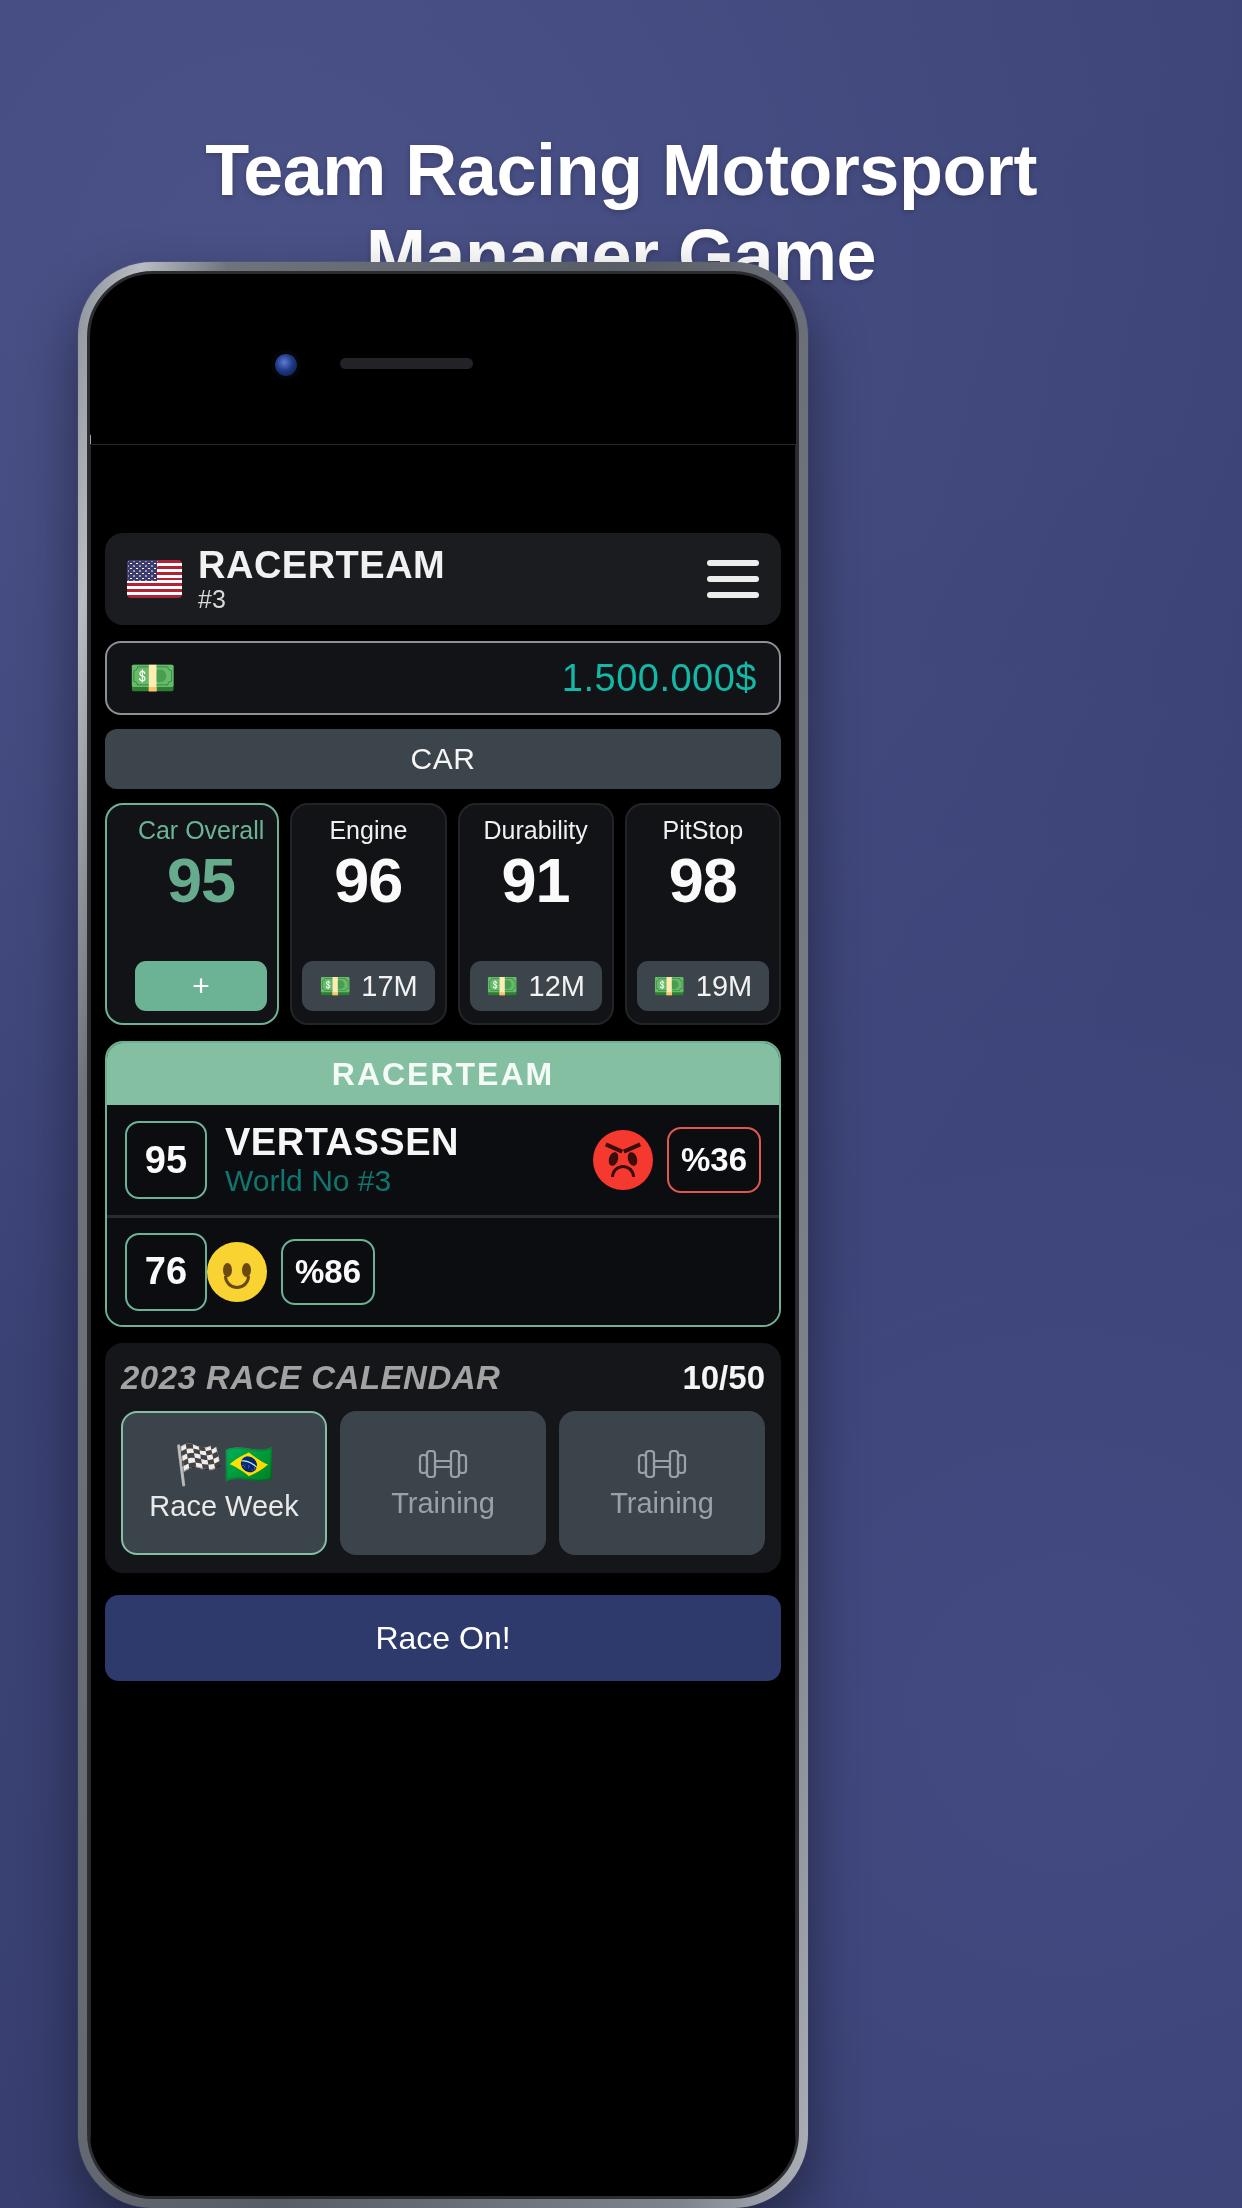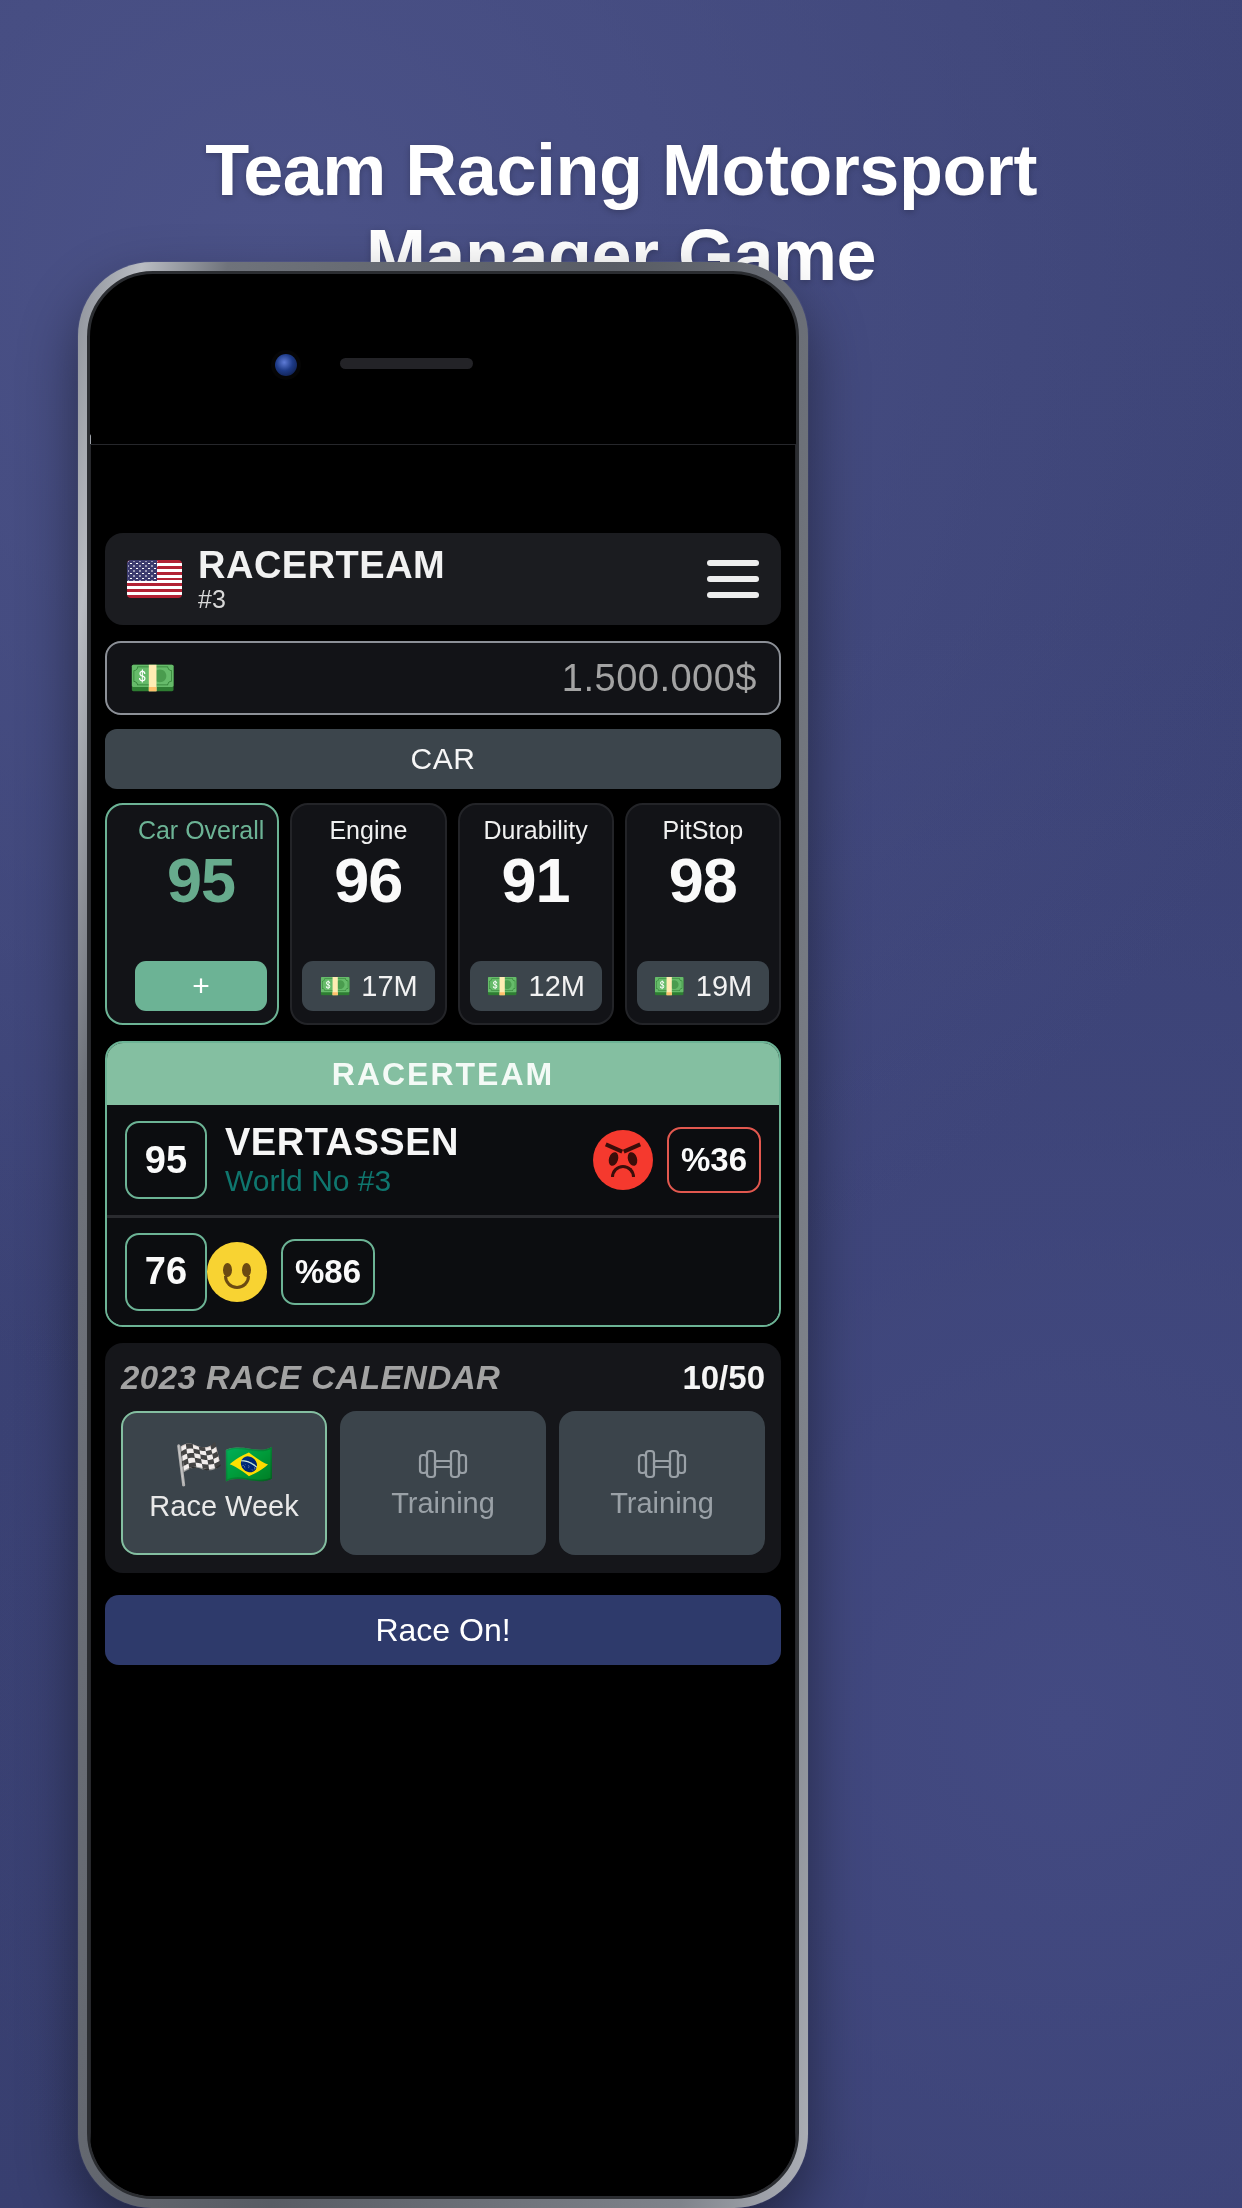--- a/index.html
+++ b/index.html
@@ -103,21 +103,21 @@
                justify-content:space-between; flex:none; }
   .hamburger span { display:block; height:6px; border-radius:3px; background:#ededed; }
 
   
   .money-bar {
     margin-top:16px; height:74px; border-radius:16px;
     background:#121317; border:2px solid #8c9097;
     display:flex; align-items:center; padding:0 22px;
   }
   .money-emoji { font-size:38px; line-height:1; }
-  .money-val { margin-left:auto; color:#a3a3a3; font-size:38px; font-weight:400; letter-spacing:.5px; }
+  .money-val { margin-left:auto; color:#14b8a6; font-size:38px; font-weight:400; letter-spacing:.5px; }
 
   
   .car-tab {
     margin-top:14px; height:60px; border-radius:12px;
     background:#3c454c; display:flex; align-items:center; justify-content:center;
     color:#f6f6f6; font-size:30px; letter-spacing:.5px;
   }
 
   
   .stats { display:flex; gap:11px; margin-top:14px; }
@@ -203,21 +203,21 @@
     border:2px solid transparent;
   }
   .tile.active { border-color:#84bfa1; }
   .tile-icons { display:flex; align-items:center; gap:6px; font-size:40px; line-height:1; }
   .tile-label { color:#e9e9e9; font-size:29px; }
   .tile.dim .tile-label { color:#9aa1a7; }
   .dumbbell { width:52px; height:34px; }
 
   
   .race-on {
-    margin-top:22px; height:70px; border-radius:14px; background:#2e3a6b;
+    margin-top:22px; height:86px; border-radius:14px; background:#2e3a6b;
     display:flex; align-items:center; justify-content:center;
     color:#ffffff; font-size:32px;
   }
 </style>
 </head>
 <body>
 
 <div class="headline">
   <span>Team Racing Motorsport</span>
   <span class="l2">Manager Game</span>

